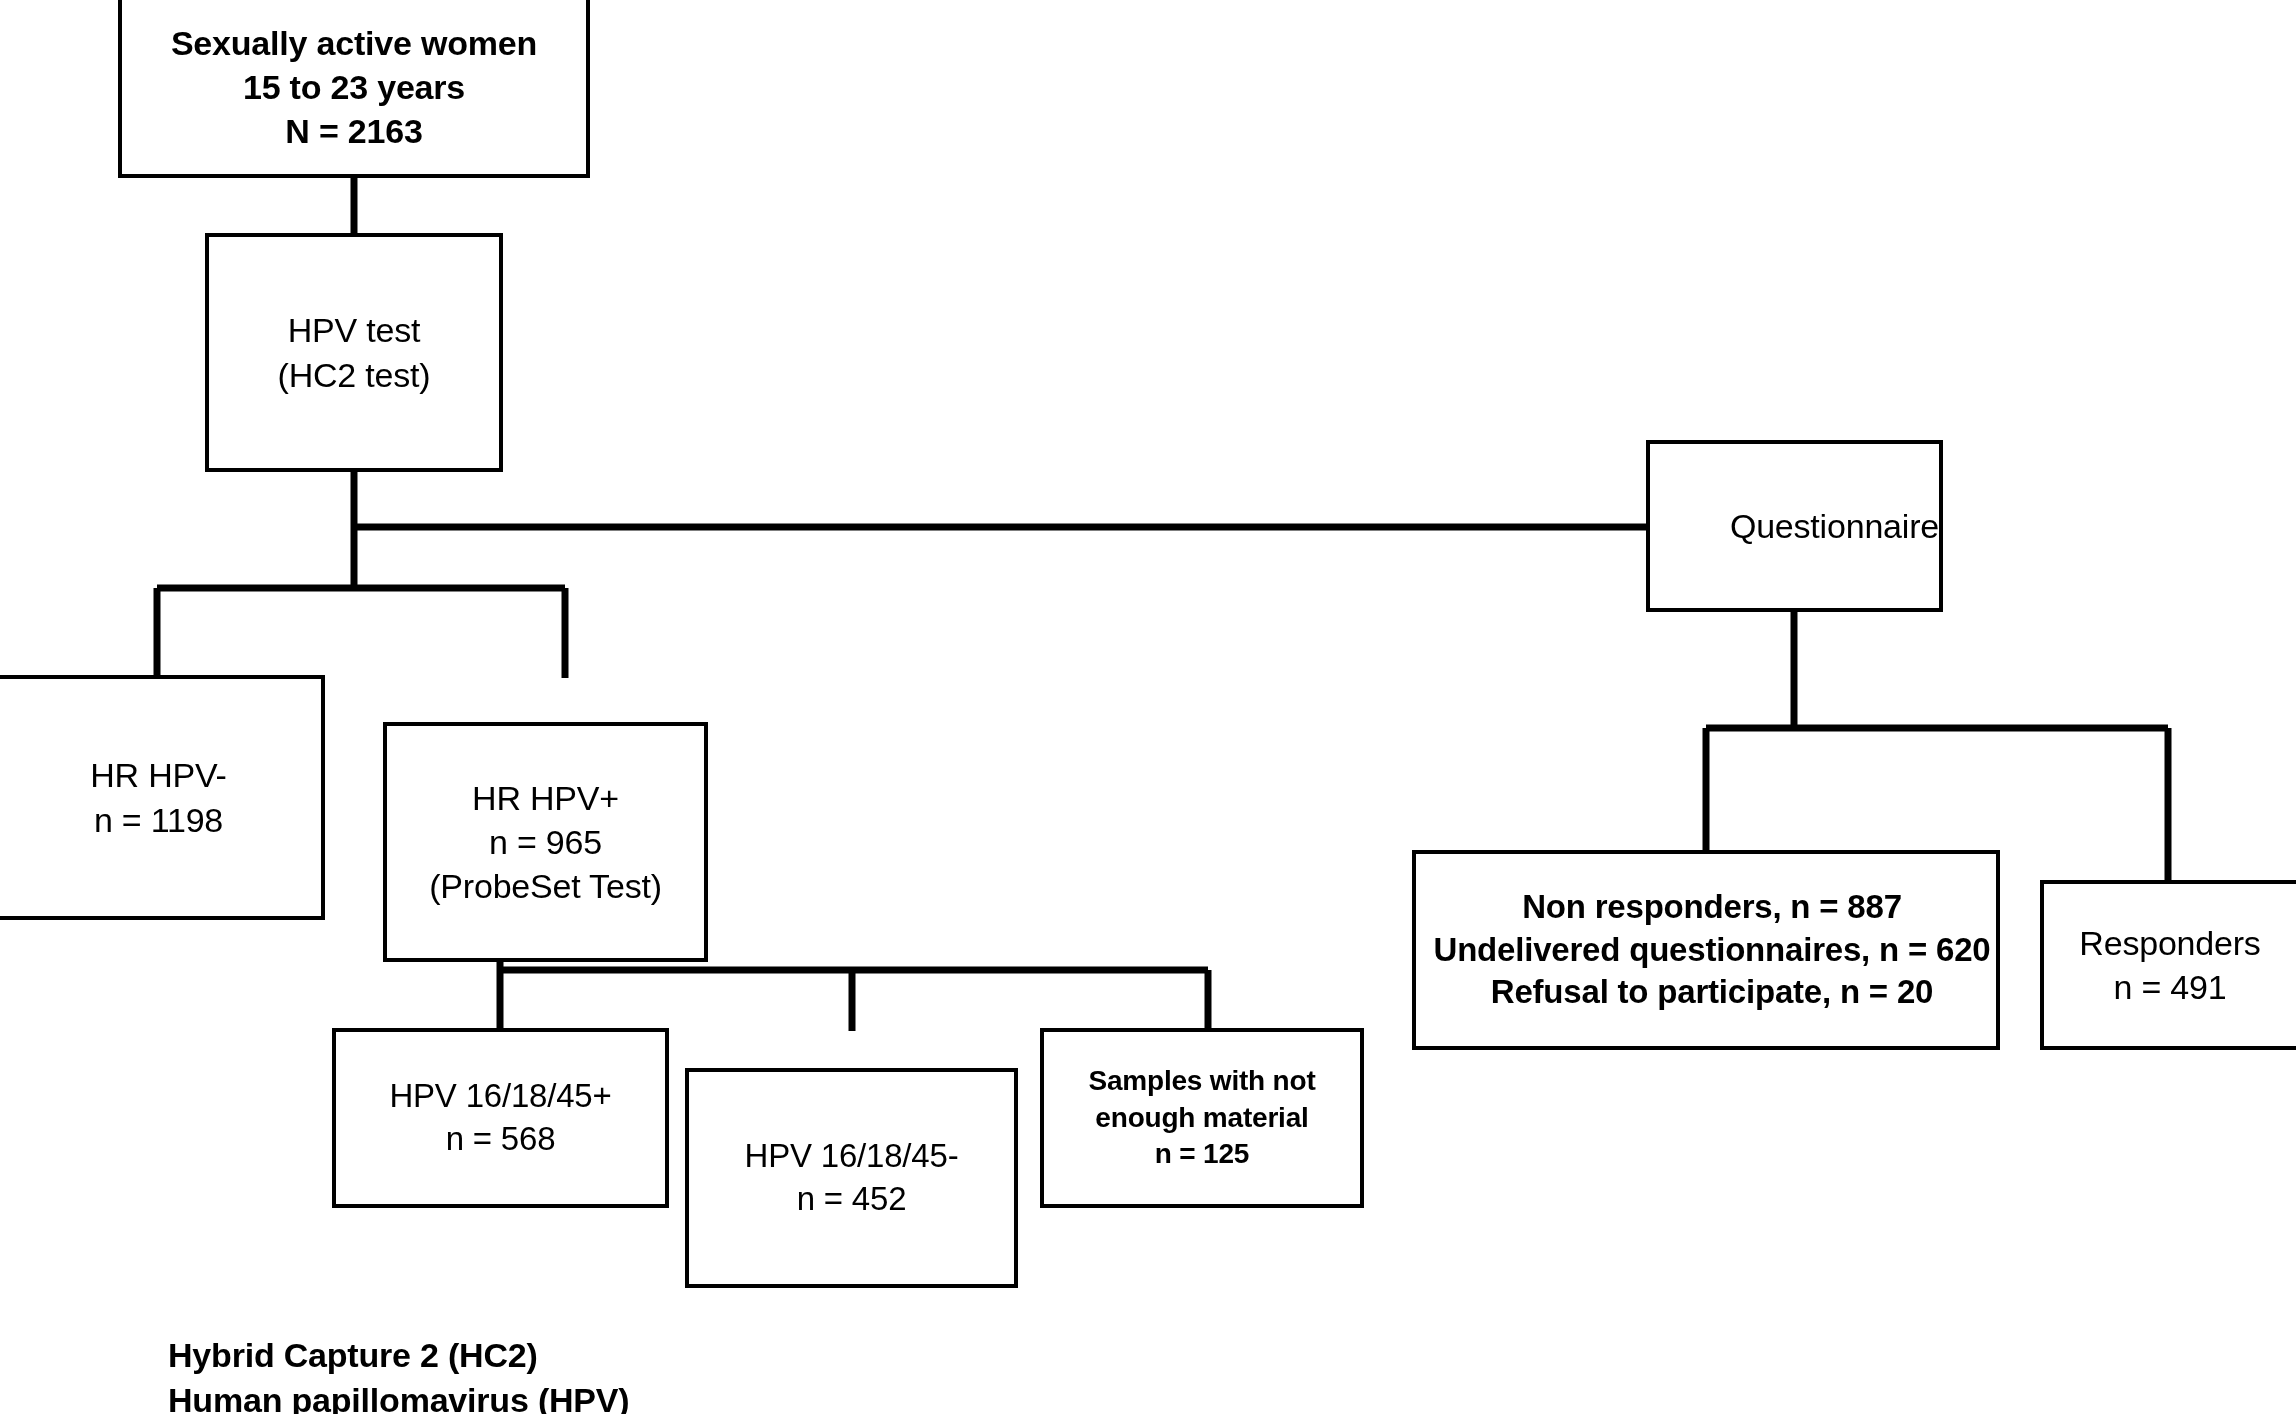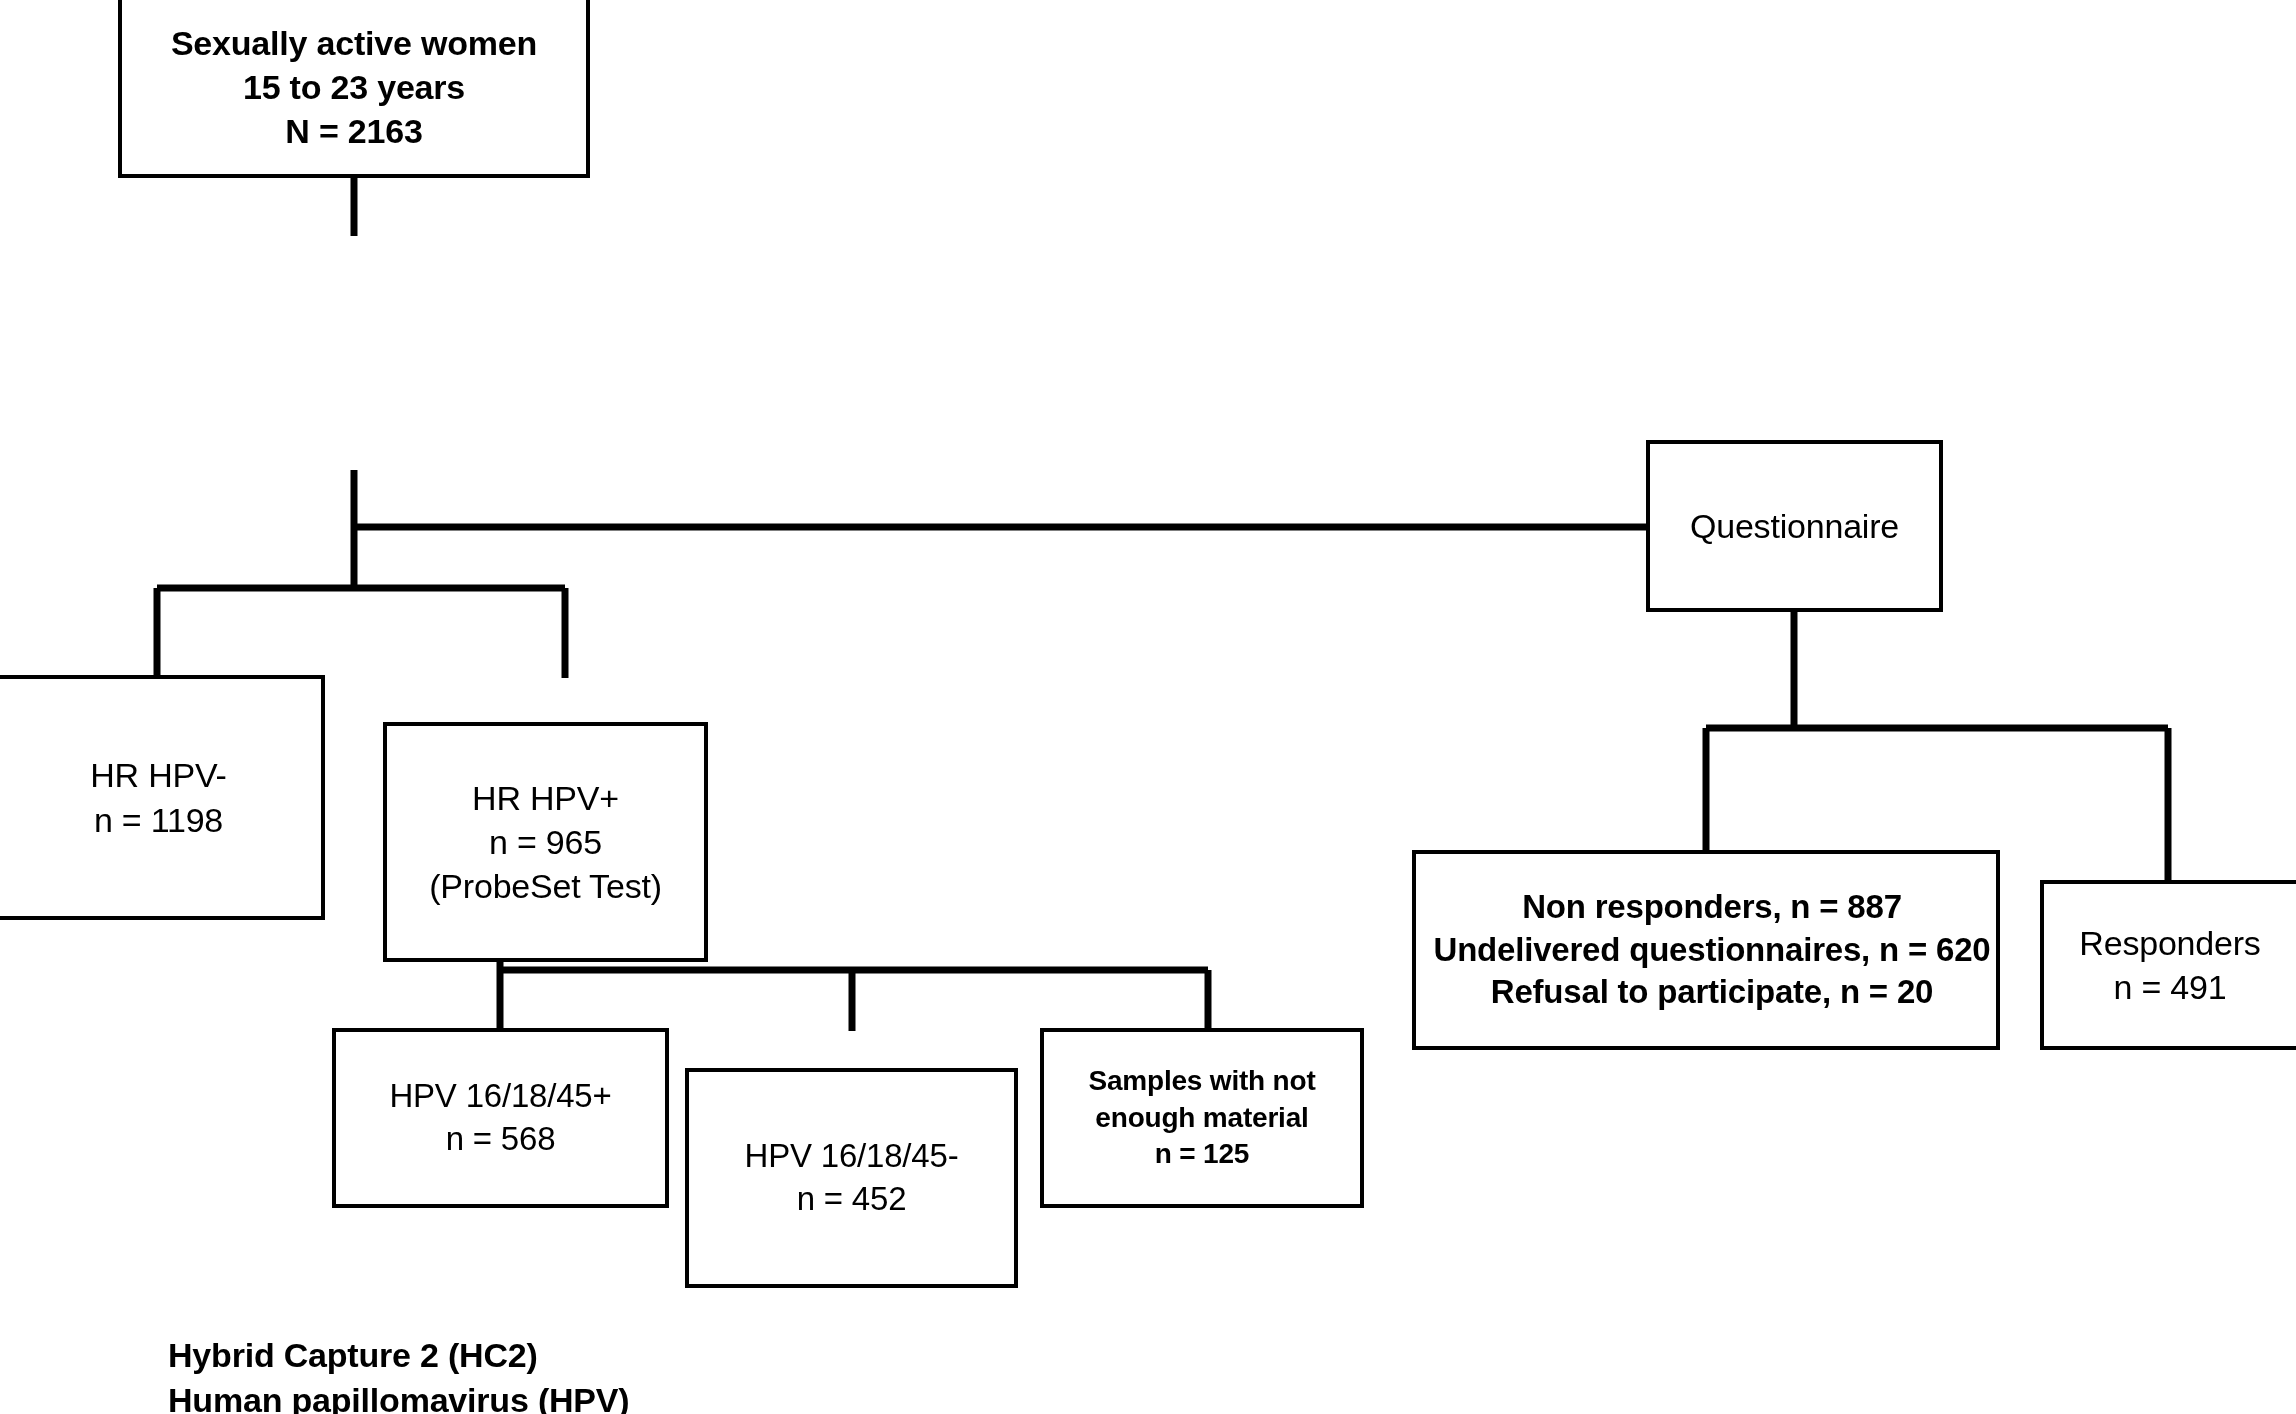--- a/index.html
+++ b/index.html
@@ -47,21 +47,21 @@
   .t-bold   { font-weight: bold; }
   .t-normal { font-weight: normal; }
 
   .fs-34 { font-size: 34px; }
   .fs-33 { font-size: 33px; }
   .fs-32 { font-size: 28px; }
 
   
   #node-cohort        { left: 118px;  top: -4px;   width: 472px; height: 182px; }
   #node-hpv-test      { left: 205px;  top: 233px;  width: 298px; height: 239px; }
-  #node-questionnaire { left: 1646px; top: 440px;  width: 297px; height: 172px; }
+  #node-questionnaire { left: 1646px; top: 440px;  width: 297px; height: 172px; text-align: right; }
   #node-hr-hpv-neg    { left: -8px;   top: 675px;  width: 333px; height: 245px; }
   #node-hr-hpv-pos    { left: 383px;  top: 675px;  width: 325px; height: 240px; margin-top: 47px; }
   #node-1618455-pos   { left: 332px;  top: 1028px; width: 337px; height: 180px; }
   #node-1618455-neg   { left: 685px;  top: 1028px; width: 333px; height: 220px; margin-top: 40px; }
   #node-low-material  { left: 1040px; top: 1028px; width: 324px; height: 180px; }
   #node-nonresponders { left: 1412px; top: 850px;  width: 588px; height: 200px; padding-left: 12px; }
   #node-responders    { left: 2040px; top: 880px;  width: 260px; height: 170px; }
 
   #footnote {
     position: absolute;
@@ -106,20 +106,24 @@
       <line x1="2168" y1="728" x2="2168" y2="883"></line>
     </g>
   </svg>
 
   <div class="node" id="node-cohort">
     <span class="label t-bold fs-34">Sexually active women
 15 to 23 years
 N = 2163</span>
   </div>
 
+  <div class="node" id="node-hpv-test">
+    <span class="label t-normal fs-34">HPV test
+(HC2 test)</span>
+  </div>
 
   <div class="node" id="node-questionnaire">
     <span class="label t-normal fs-34">Questionnaire</span>
   </div>
 
   <div class="node" id="node-hr-hpv-neg">
     <span class="label t-normal fs-34">HR HPV-
 n = 1198</span>
   </div>
 

